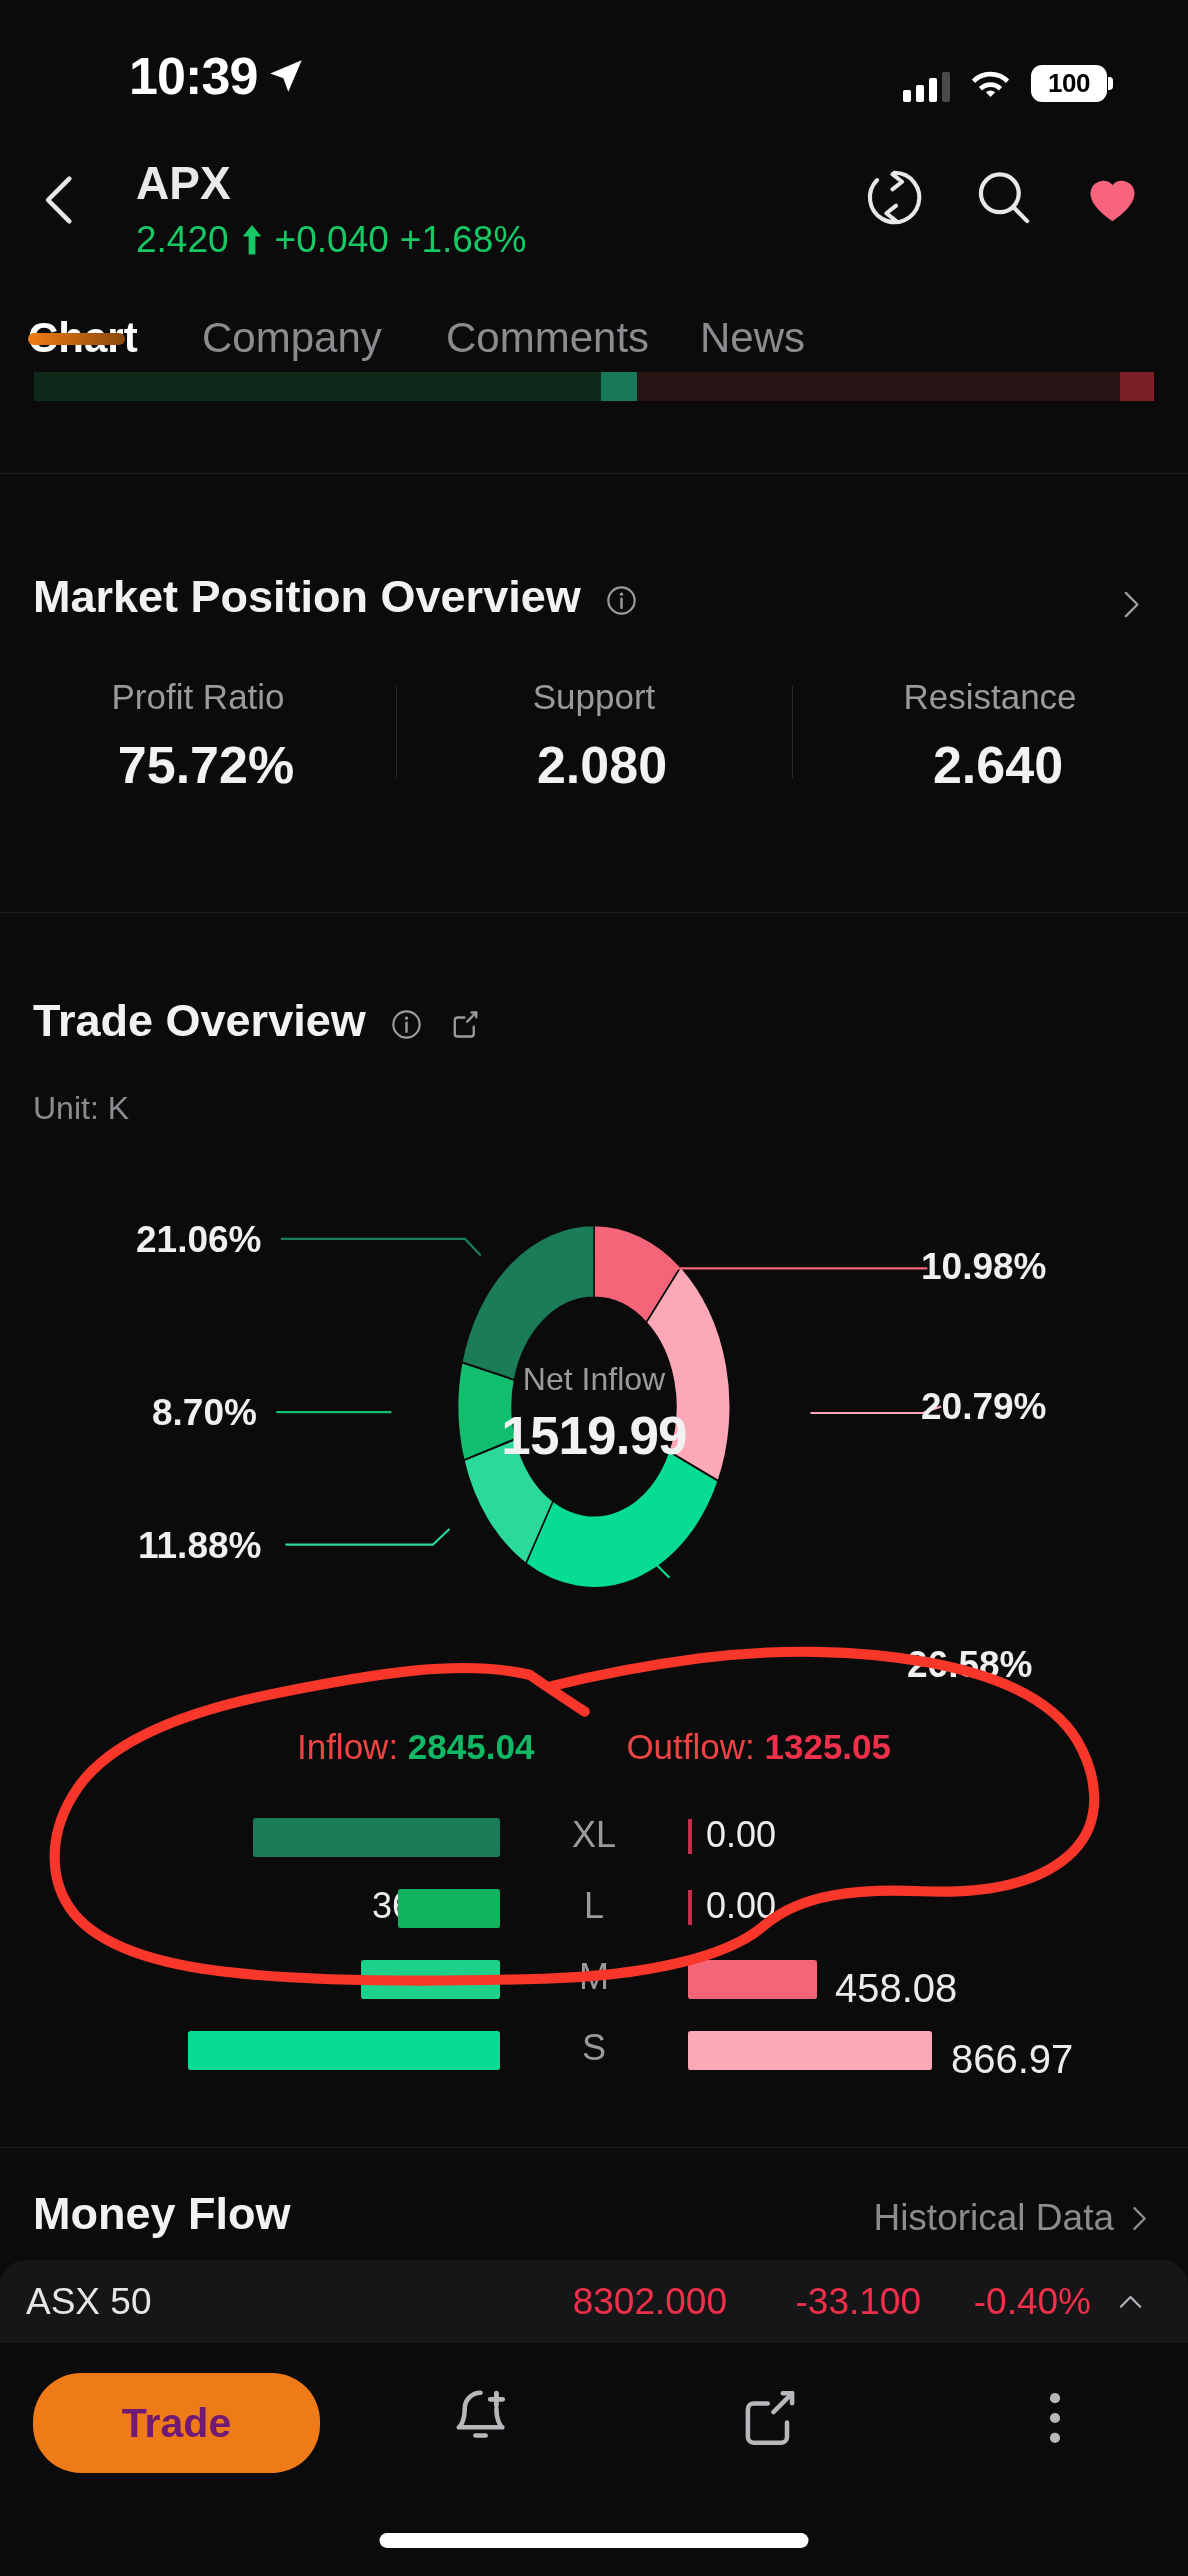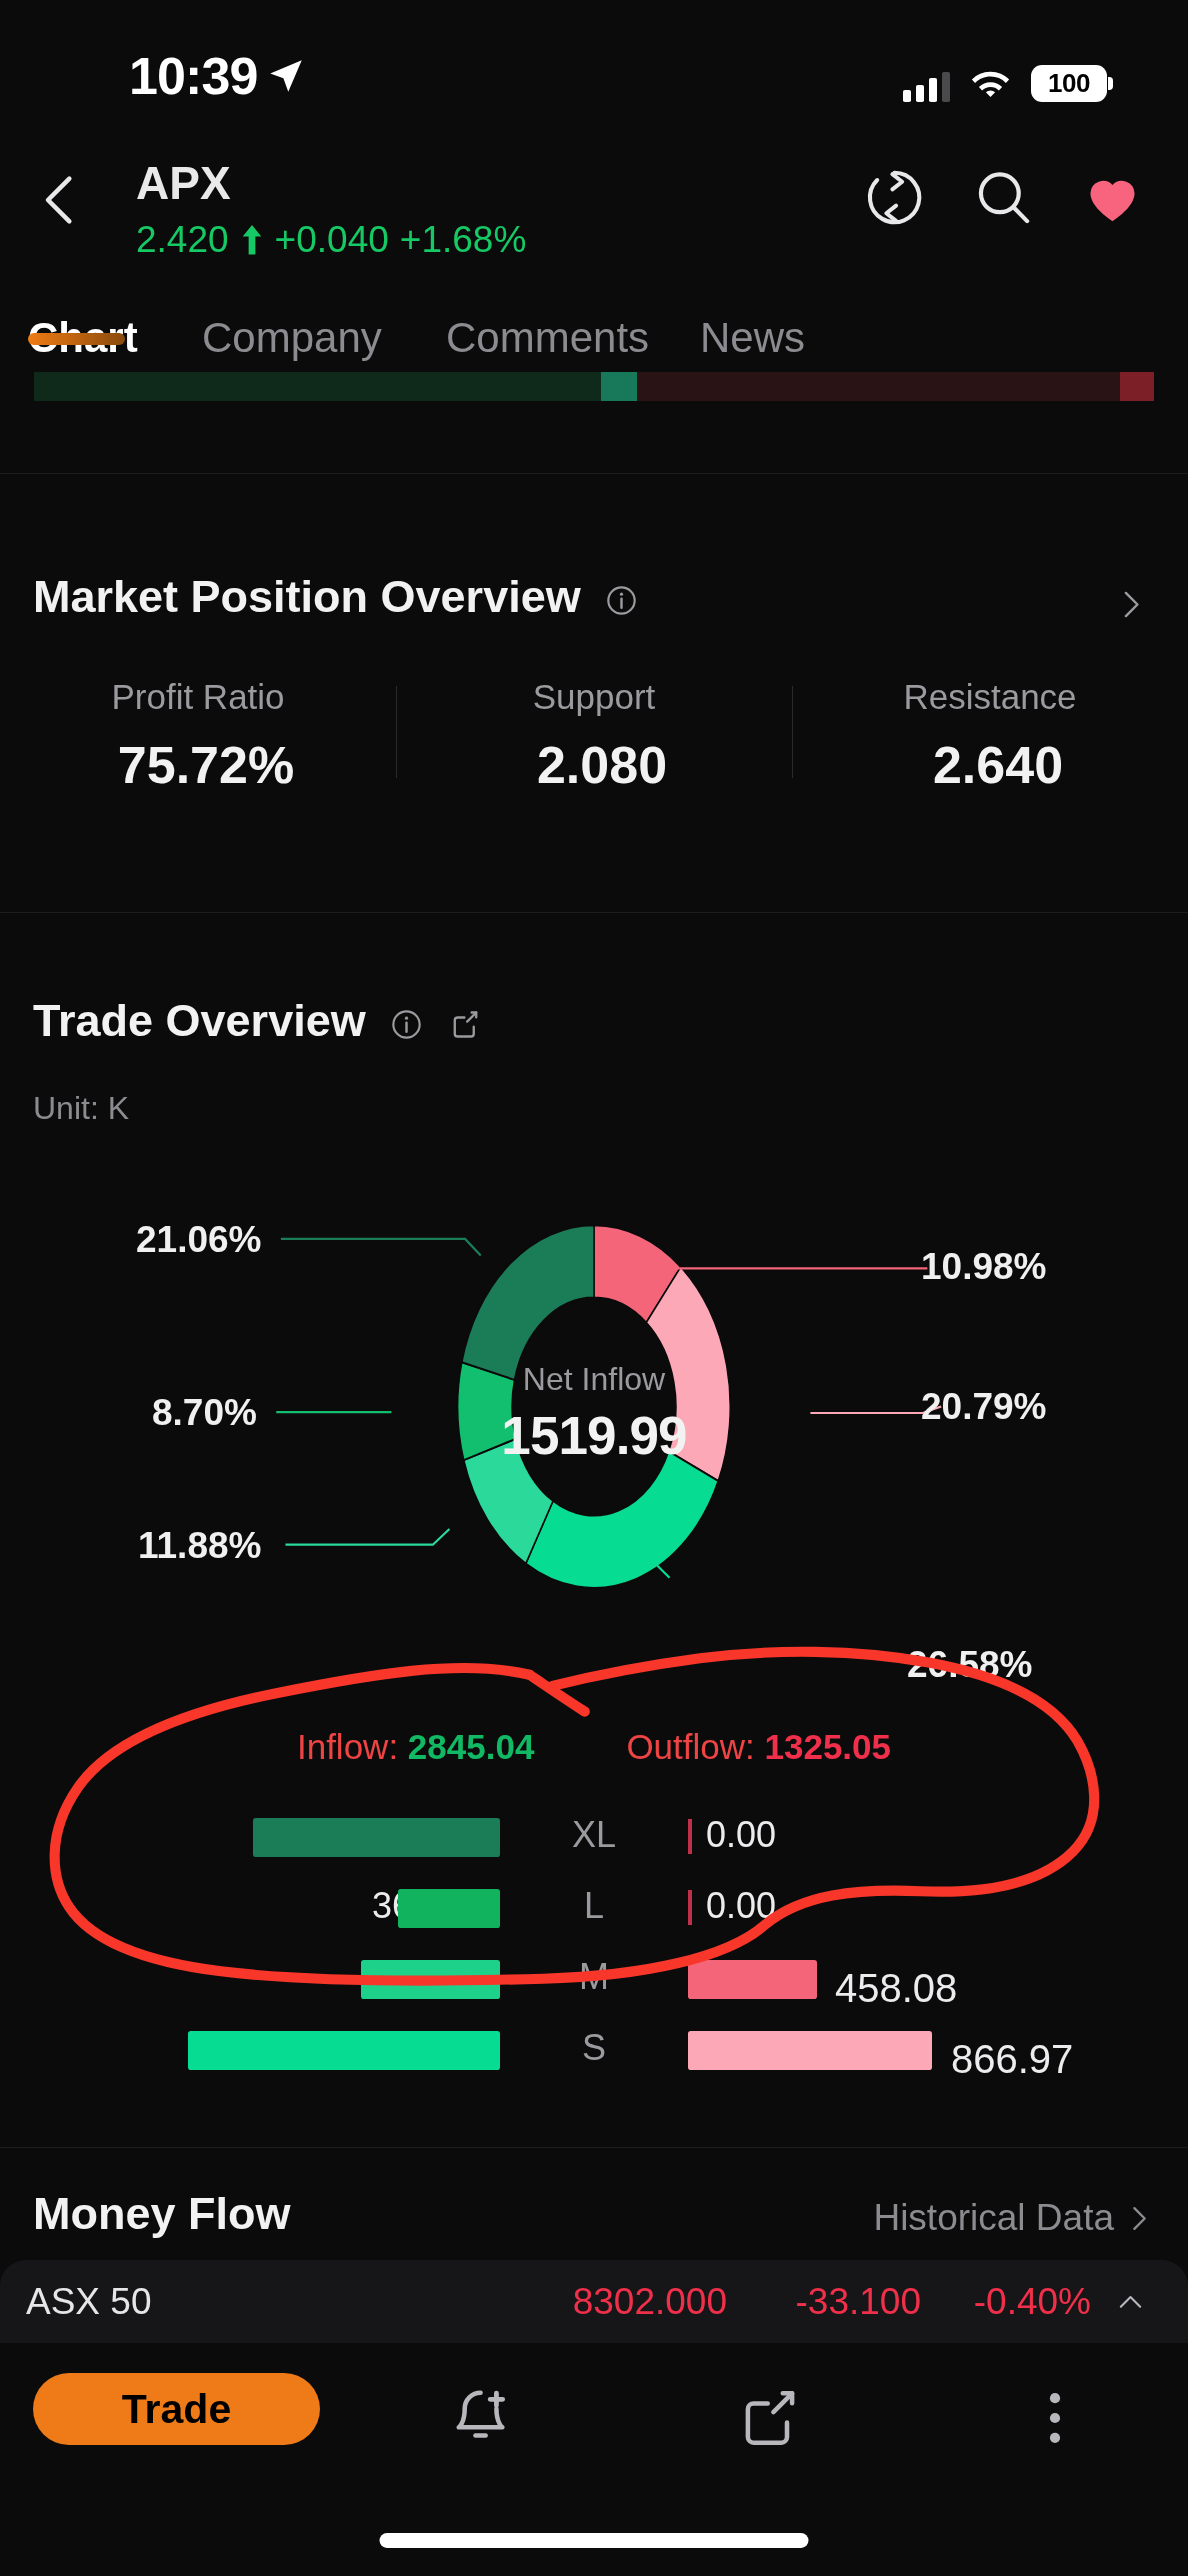--- a/index.html
+++ b/index.html
@@ -181,24 +181,24 @@
   .index-chg{ position:absolute; right:267px; font-size:37px; color:#f0304a;}
   .index-pct{ position:absolute; right:97px; font-size:37px; color:#f0304a;}
   .index-caret{ position:absolute; right:42px; width:31px; height:31px;}
 
   
   .bottom-nav{
     position:absolute; left:0; top:2343px; width:1188px; height:233px;
     background:#0b0b0c;
   }
   .trade-btn{
-    position:absolute; left:33px; top:30px; width:287px; height:72px;
+    position:absolute; left:33px; top:30px; width:287px; height:100px;
     border-radius:48px; background:#ee7b18;
     display:flex; align-items:center; justify-content:center;
-    font-size:41px; font-weight:700; color:#000000;
+    font-size:41px; font-weight:700; color:#701a75;
     border:none; cursor:pointer;
   }
   .nav-ic{ position:absolute; top:41px; width:68px; height:68px;}
   .home-indicator{
     position:absolute; left:50%; transform:translateX(-50%); bottom:28px;
     width:429px; height:14.7px; border-radius:7.4px; background:#ffffff;
   }
 
   
   .annotation{ position:absolute; left:0; top:0; width:1188px; height:2576px; pointer-events:none;}

